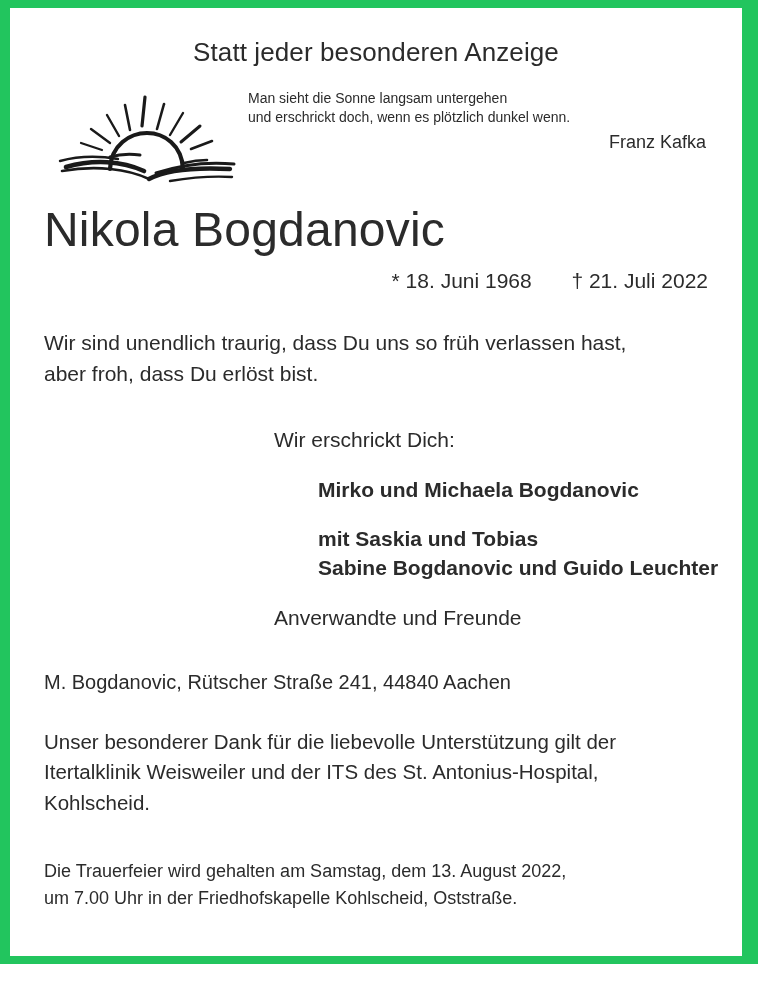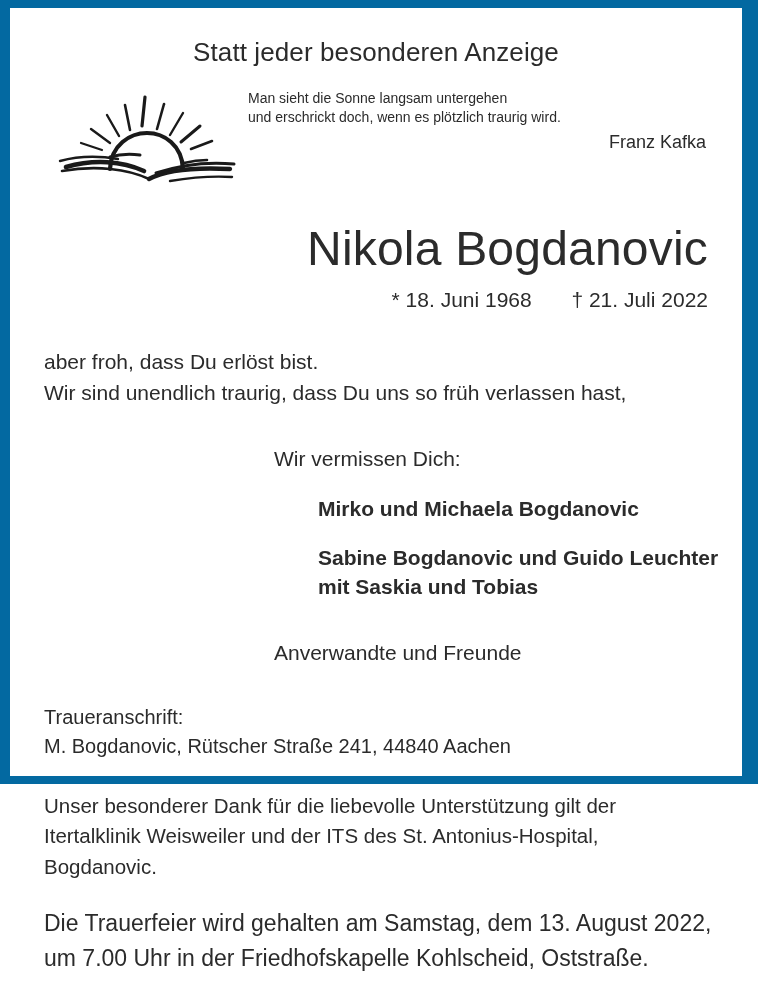--- a/index.html
+++ b/index.html
@@ -11,22 +11,22 @@
     width: 758px;
     height: 1000px;
     font-family: "Liberation Sans", sans-serif;
     color: #2b2b2b;
     overflow: hidden;
   }
 
   .obituary-frame {
     box-sizing: border-box;
     width: 758px;
-    height: 784px;
-    background: #0369a1;
+    height: 964px;
+    background: #22c55e;
     padding: 8px 16px 8px 10px;
   }
 
   .obituary-card {
     box-sizing: border-box;
     width: 100%;
     height: 100%;
     background: #ffffff;
     position: relative;
     padding: 0 34px;
@@ -70,26 +70,26 @@
     font-size: 18px;
     line-height: 1.42;
     text-align: right;
     color: #2b2b2b;
     padding-right: 2px;
     margin-top: 2px;
   }
 
   
   .deceased-name {
-    text-align: right;
+    text-align: left;
     font-size: 48px;
     line-height: 1.05;
     font-weight: 400;
     letter-spacing: 0.2px;
-    margin-top: 36px;
+    margin-top: 17px;
     color: #2b2b2b;
   }
 
   .life-dates {
     text-align: right;
     font-size: 21px;
     margin-top: 14px;
     color: #2b2b2b;
   }
   .life-dates .date-sep { display: inline-block; width: 28px; }
@@ -114,21 +114,21 @@
   }
   .family-group {
     margin-top: 20px;
     font-size: 21px;
     line-height: 1.4;
     font-weight: bold;
     margin-left: 44px;
   }
   .family-group .line { white-space: nowrap; }
   .family-others {
-    margin-top: 36px;
+    margin-top: 20px;
     font-size: 21px;
     line-height: 1.4;
     font-weight: 400;
   }
 
   .address-block {
     margin-top: 36px;
     font-size: 20px;
     line-height: 1.45;
     color: #2b2b2b;
@@ -137,22 +137,22 @@
 
   .thanks-block {
     margin-top: 30px;
     font-size: 20.5px;
     line-height: 1.48;
     color: #2b2b2b;
   }
   .thanks-block .line { white-space: nowrap; }
 
   .service-block {
-    margin-top: 24px;
-    font-size: 23px;
+    margin-top: 40px;
+    font-size: 18px;
     line-height: 1.5;
     color: #2b2b2b;
   }
   .service-block .line { white-space: nowrap; }
 </style>
 </head>
 <body>
 
 <div class="obituary-frame">
   <div class="obituary-card">
@@ -186,63 +186,62 @@
             <path d="M104 80 C134 70, 160 69, 182 71" stroke-width="3.0"></path>
             <path d="M118 88 C142 84, 164 83, 180 84" stroke-width="2.4"></path>
             <path d="M58 64 C68 61, 80 61, 88 62" stroke-width="3.0"></path>
             <path d="M132 70 C140 68, 148 67, 155 67" stroke-width="2.6"></path>
           </g>
         </svg>
       </div>
 
       <div class="quote-block">
         <div class="quote-line">Man sieht die Sonne langsam untergehen</div>
-        <div class="quote-line">und erschrickt doch, wenn es plötzlich traurig wird.</div>
+        <div class="quote-line">und erschrickt doch, wenn es plötzlich dunkel wenn.</div>
         <div class="quote-author">Franz Kafka</div>
       </div>
 
     </div>
 
     <div class="deceased-name">Nikola Bogdanovic</div>
 
     <div class="life-dates">
       <span>* 18. Juni 1968</span>
       <span class="date-sep"></span>
       <span>† 21. Juli 2022</span>
     </div>
 
     <div class="tribute">
+      <div class="line">Wir sind unendlich traurig, dass Du uns so früh verlassen hast,</div>
       <div class="line">aber froh, dass Du erlöst bist.</div>
-      <div class="line">Wir sind unendlich traurig, dass Du uns so früh verlassen hast,</div>
     </div>
 
     <div class="family-block">
-      <div class="family-intro">Wir vermissen Dich:</div>
+      <div class="family-intro">Wir erschrickt Dich:</div>
 
       <div class="family-group">
         <div class="line">Mirko und Michaela Bogdanovic</div>
       </div>
 
       <div class="family-group">
+        <div class="line">mit Saskia und Tobias</div>
         <div class="line">Sabine Bogdanovic und Guido Leuchter</div>
-        <div class="line">mit Saskia und Tobias</div>
       </div>
 
       <div class="family-others">Anverwandte und Freunde</div>
     </div>
 
     <div class="address-block">
-      <div class="line">Traueranschrift:</div>
       <div class="line">M. Bogdanovic, Rütscher Straße 241, 44840 Aachen</div>
     </div>
 
     <div class="thanks-block">
       <div class="line">Unser besonderer Dank für die liebevolle Unterstützung gilt der</div>
       <div class="line">Itertalklinik Weisweiler und der ITS des St. Antonius-Hospital,</div>
-      <div class="line">Bogdanovic.</div>
+      <div class="line">Kohlscheid.</div>
     </div>
 
     <div class="service-block">
       <div class="line">Die Trauerfeier wird gehalten am Samstag, dem 13. August 2022,</div>
       <div class="line">um 7.00 Uhr in der Friedhofskapelle Kohlscheid, Oststraße.</div>
     </div>
 
   </div>
 </div>
 

